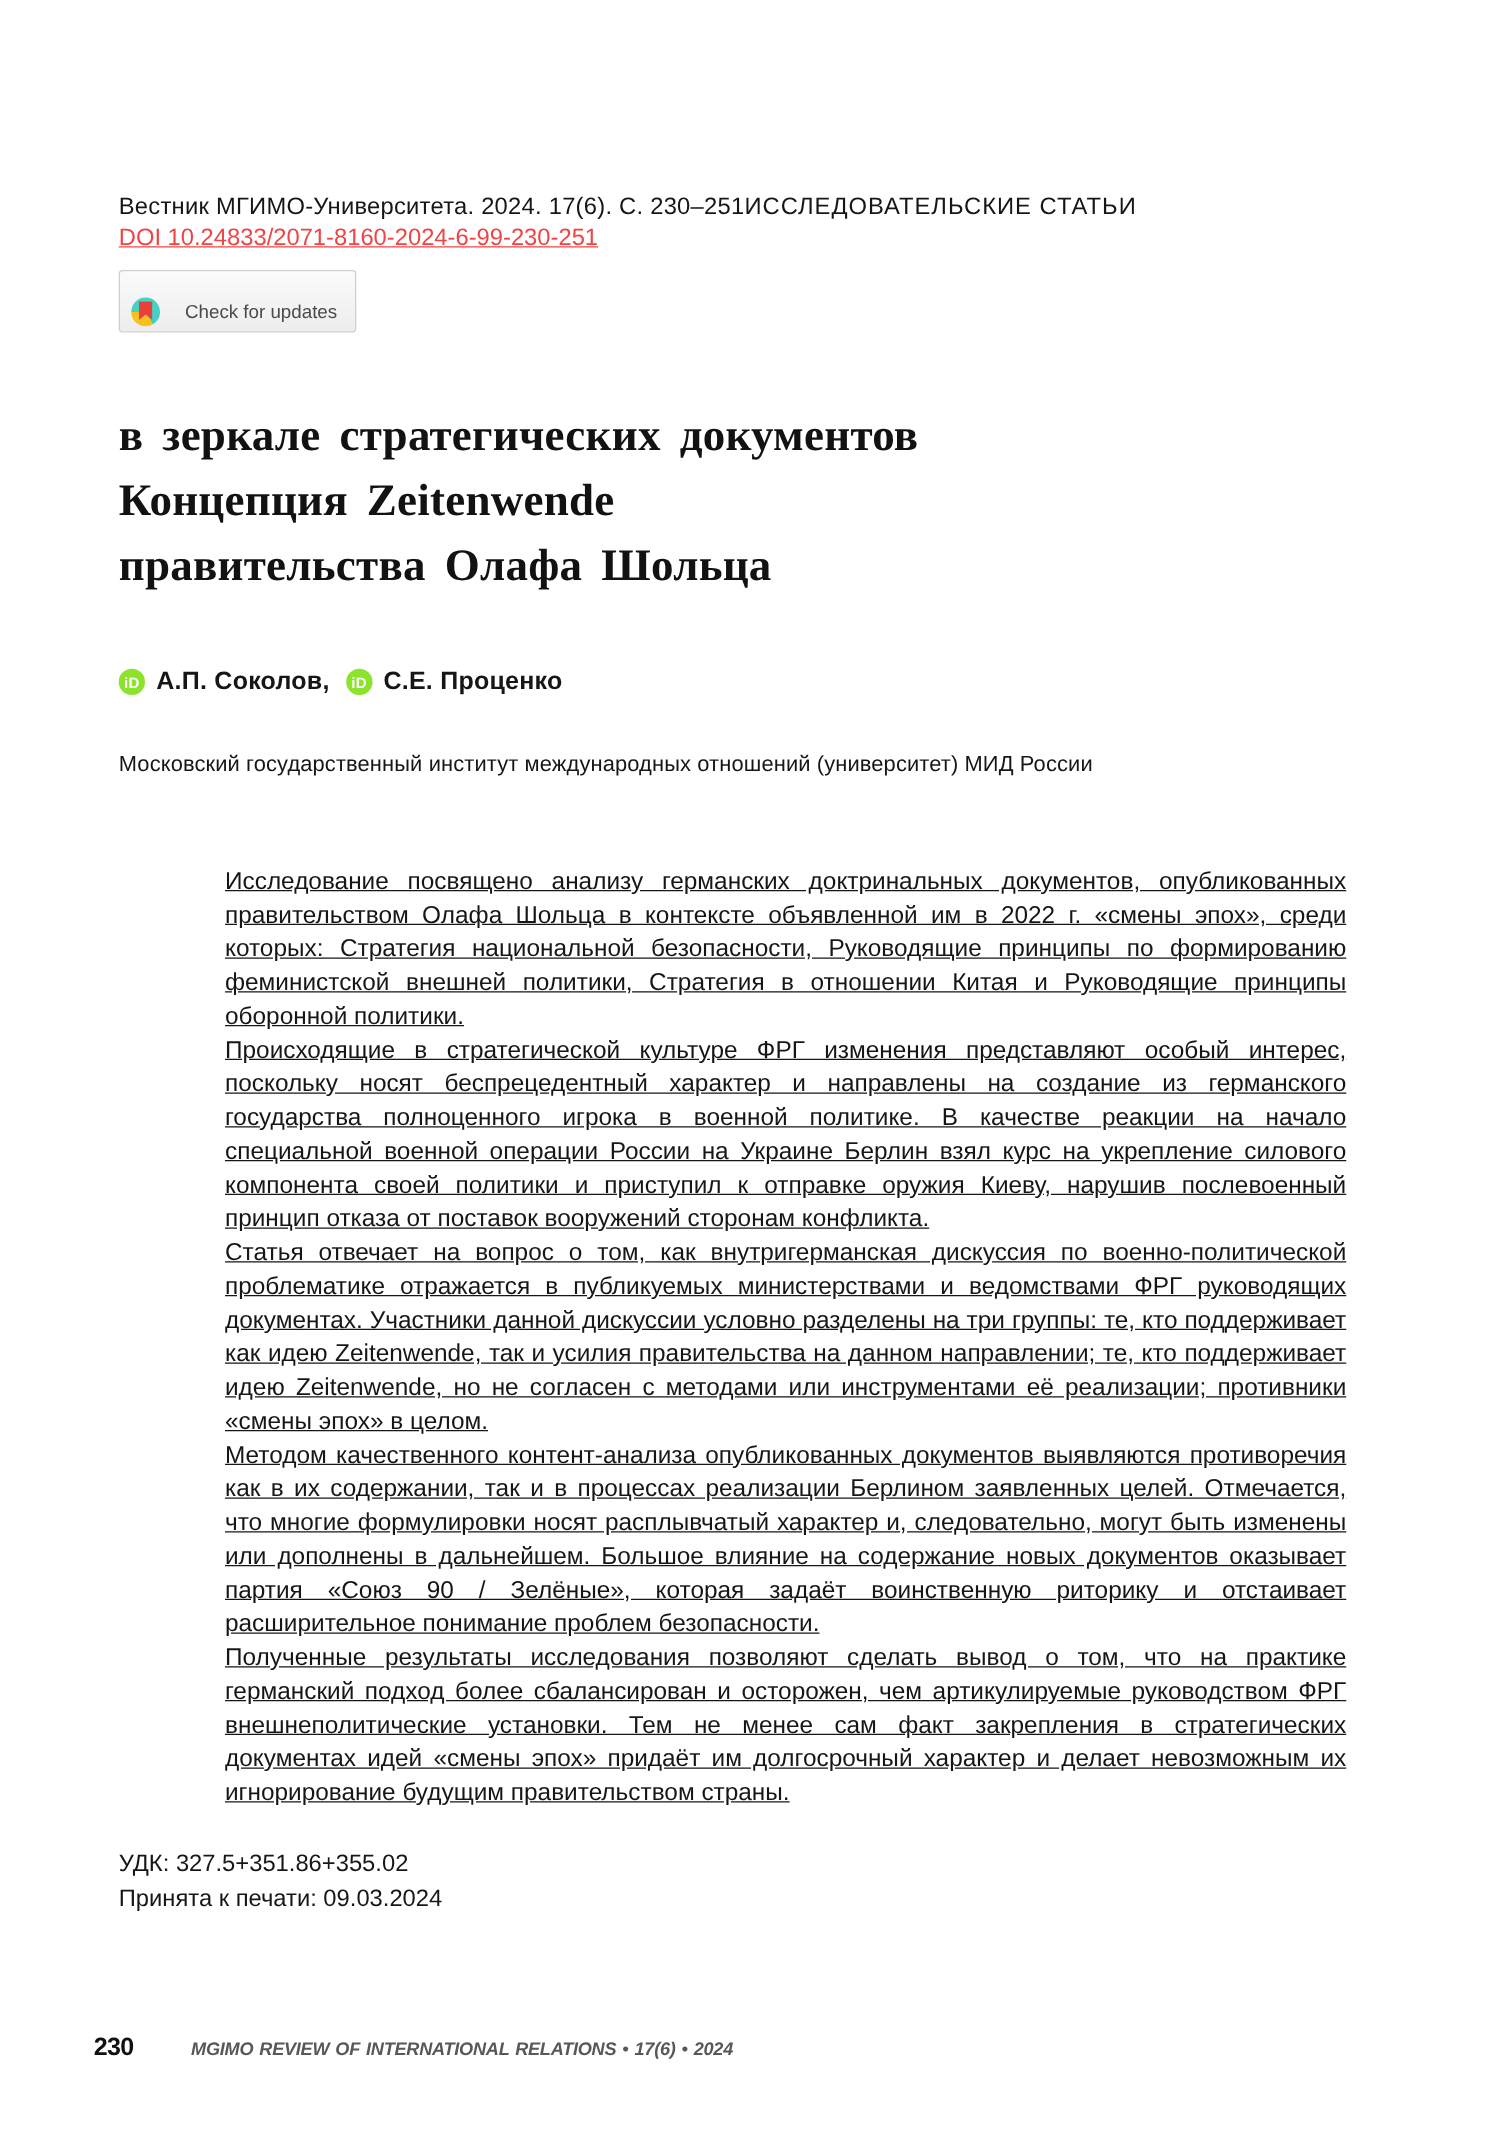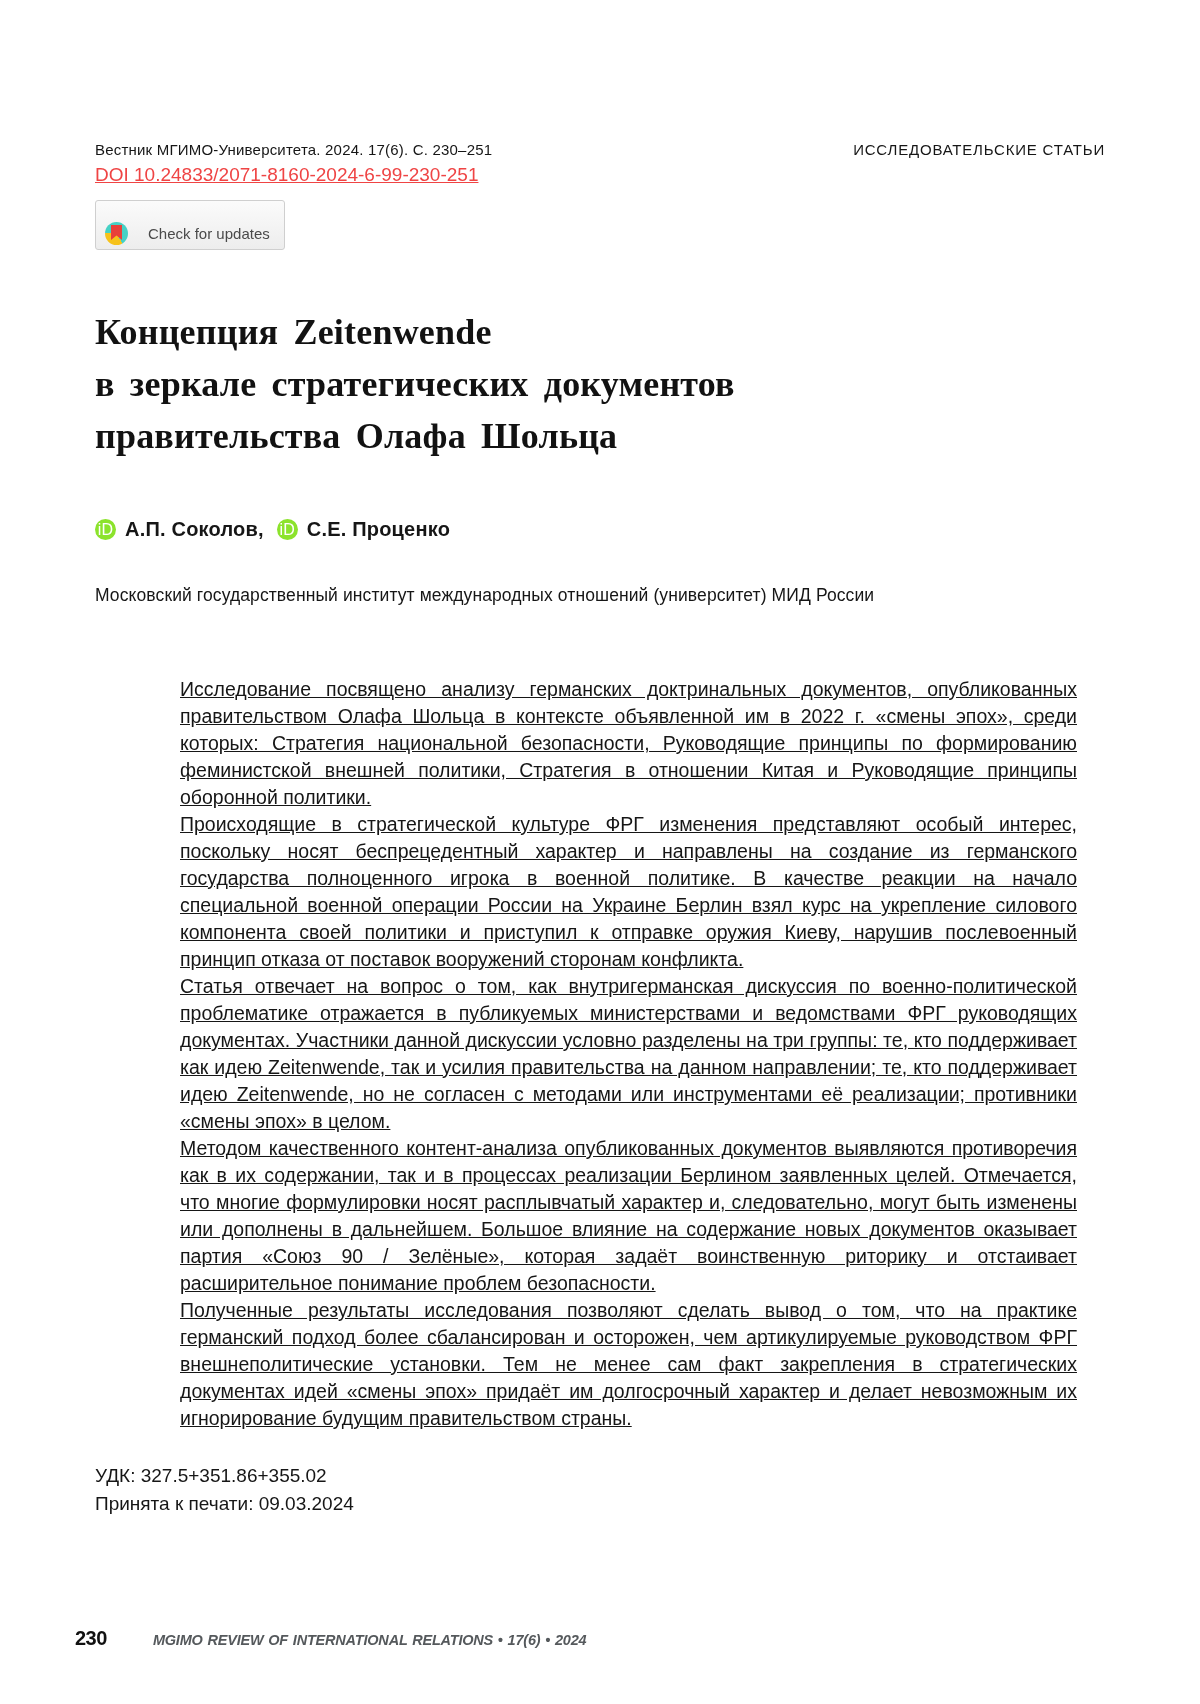--- a/index.html
+++ b/index.html
@@ -14,24 +14,25 @@
   .sheet {
     box-sizing: border-box;
     width: 1200px;
     min-height: 1704px;
     padding: 138px 95px 54px 95px;
     display: flex;
     flex-direction: column;
   }
   .header-row {
     display: flex;
-    justify-content: space-between;
+    justify-content: flex-start;
     align-items: flex-start;
-    font-size: 15px;
+    font-size: 19px;
     line-height: 24px;
+    margin-top: 16px;
   }
   .journal-ref { font-weight: bold; font-weight: 500; letter-spacing: 0.2px; }
   .section-label { letter-spacing: 0.8px; }
   .doi-link {
     display: inline-block;
     width: fit-content;
     margin-top: 1px;
     font-size: 19px;
     line-height: 24px;
     color: #ef4444;
@@ -81,22 +82,22 @@
     gap: 9px;
     font-size: 20px;
     font-weight: bold;
     letter-spacing: 0.2px;
   }
   .orcid {
     width: 21px; height: 21px;
     border-radius: 50%;
     background: #8ce32c;
     color: #ffffff;
-    font-size: 16px;
-    font-weight: normal;
+    font-size: 12px;
+    font-weight: bold;
     display: inline-flex;
     align-items: center;
     justify-content: center;
     cursor: pointer;
   }
   .authors .author + .orcid { margin-left: 4px; }
   .affiliation {
     margin-top: 44px;
     font-size: 17.5px;
     letter-spacing: 0.1px;
@@ -150,22 +151,22 @@
   <a class="doi-link" href="#">DOI 10.24833/2071-8160-2024-6-99-230-251</a>
 
   <div class="check-badge">
     <span class="crossmark">
         <span class="bookmark"></span>
       </span>
     <span class="check-label">Check for updates</span>
   </div>
 
   <h1 class="title">
+    <div>в зеркале стратегических документов</div>
     <div>Концепция Zeitenwende</div>
-    <div>в зеркале стратегических документов</div>
     <div>правительства Олафа Шольца</div>
   </h1>
 
   <div class="authors">
     <span class="orcid">iD</span>
     <span class="author">А.П. Соколов,</span>
     <span class="orcid">iD</span>
     <span class="author">С.Е. Проценко</span>
   </div>
 

